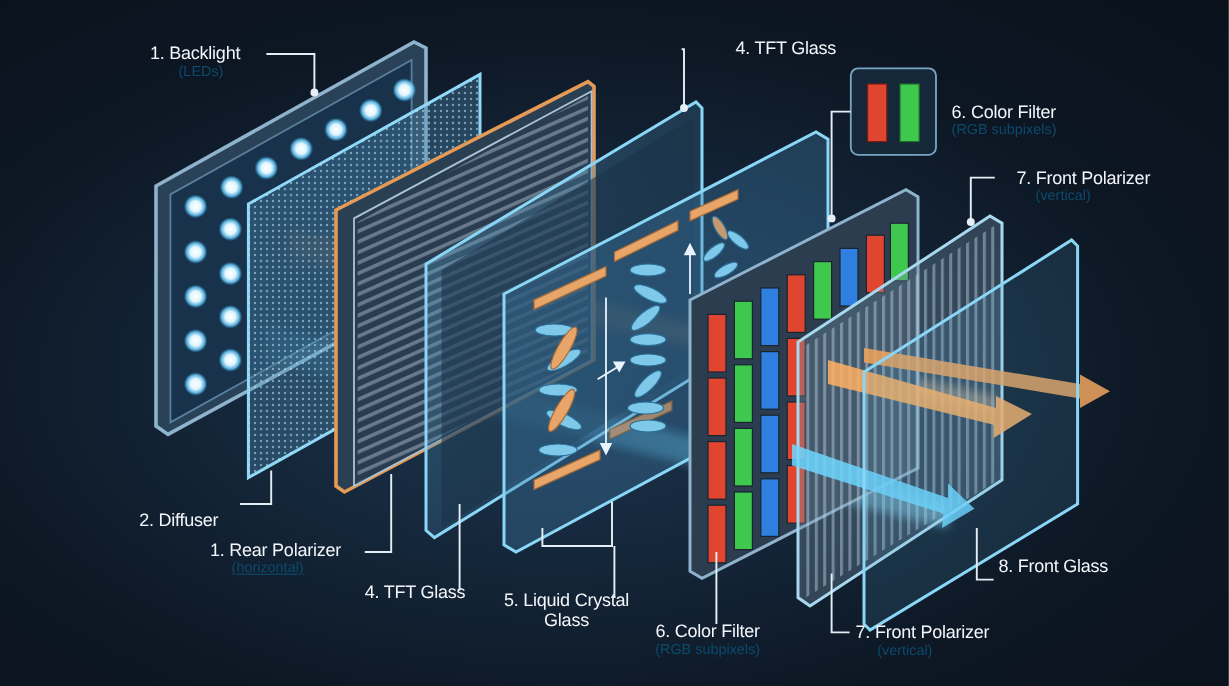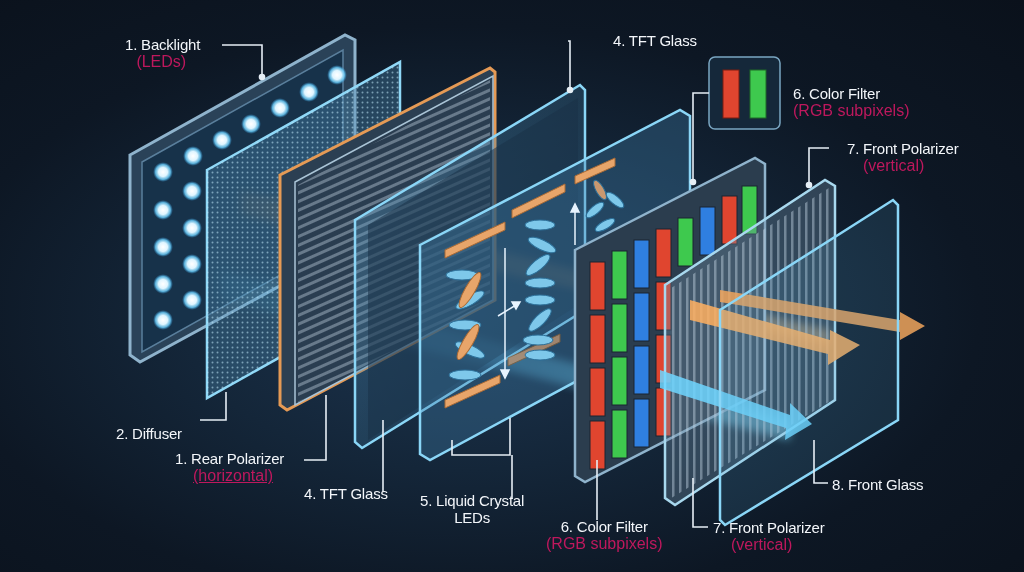--- a/index.html
+++ b/index.html
@@ -5,21 +5,21 @@
   html, body { margin:0; padding:0; }
   body {
     width:1024px; height:572px; overflow:hidden;
     background: radial-gradient(ellipse at 45% 55%, #1d3550 0%, #142639 35%, #0d1724 65%, #0a111b 100%);
     font-family: "Liberation Sans", "DejaVu Sans", sans-serif;
     position:relative;
   }
   #stage { position:absolute; left:0; top:0; width:1024px; height:572px; }
   .lbl { position:absolute; color:#f3f6fa; line-height:1.15; white-space:nowrap; }
   .lbl .t { display:block; font-weight:normal; font-size:15px; letter-spacing:-0.2px; }
-  .lbl .s { display:block; font-size:16px; color:#be185d; }
+  .lbl .s { display:block; font-size:12px; color:#0c4a6e; }
   .center { text-align:center; }
   .right { text-align:right; }
 </style>
 </head>
 <body>
 
 <svg id="stage" viewBox="0 0 1024 572" xmlns="http://www.w3.org/2000/svg">
   <defs>
     <radialGradient id="ledGlow" cx="50%" cy="50%" r="50%">
       <stop offset="0%" stop-color="#ffffff"></stop>
@@ -220,21 +220,21 @@
   <span class="t">1. Rear Polarizer</span>
   <span class="s" style="margin-left:18px;text-decoration:underline;">(horizontal)</span>
 </div>
 
 <div class="lbl" style="left:304px; top:485px;">
   <span class="t">4. TFT Glass</span>
 </div>
 
 <div class="lbl center" style="left:420px; top:492px;">
   <span class="t">5. Liquid Crystal</span>
-  <span class="t">LEDs</span>
+  <span class="t">Glass</span>
 </div>
 
 <div class="lbl center" style="left:546px; top:518px;">
   <span class="t">6. Color Filter</span>
   <span class="s">(RGB subpixels)</span>
 </div>
 
 <div class="lbl" style="left:613px; top:32px;">
   <span class="t">4. TFT Glass</span>
 </div>
@@ -247,15 +247,15 @@
 <div class="lbl" style="left:847px; top:140px;">
   <span class="t">7. Front Polarizer</span>
   <span class="s" style="margin-left:16px;">(vertical)</span>
 </div>
 
 <div class="lbl" style="left:713px; top:519px;">
   <span class="t">7. Front Polarizer</span>
   <span class="s" style="margin-left:18px;">(vertical)</span>
 </div>
 
-<div class="lbl" style="left:832px; top:476px;">
+<div class="lbl" style="left:832px; top:464px;">
   <span class="t">8. Front Glass</span>
 </div>
 
 </body></html>

